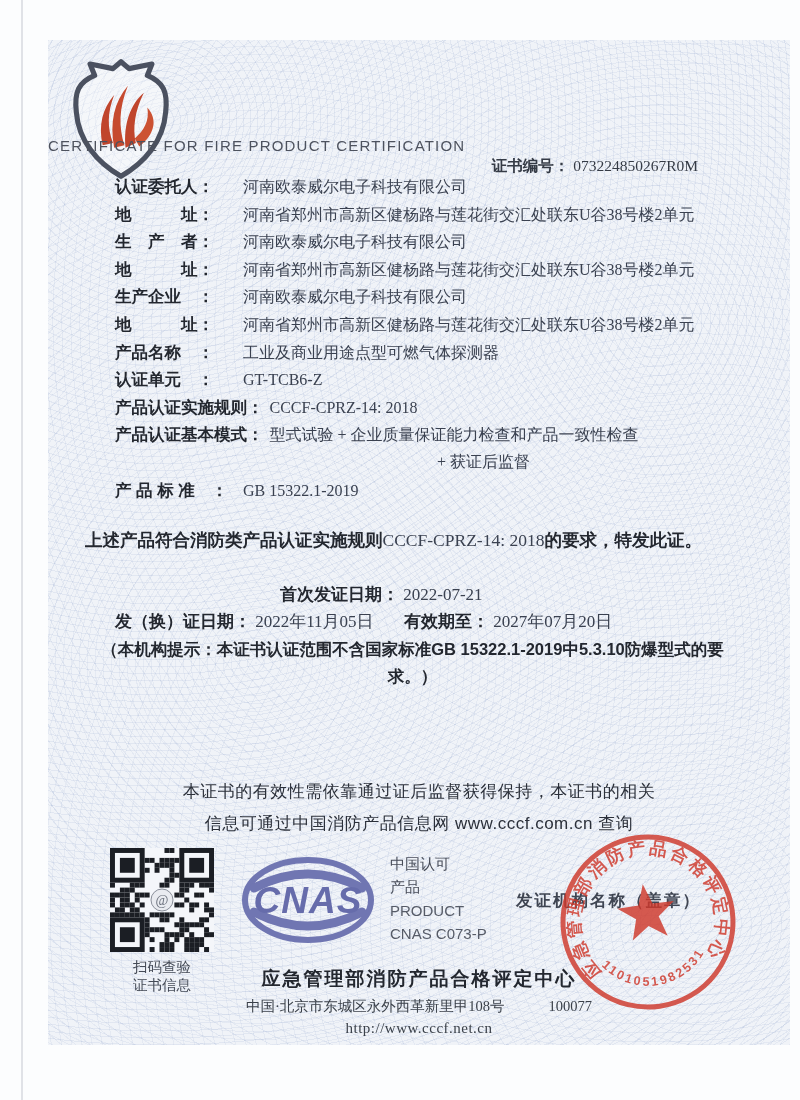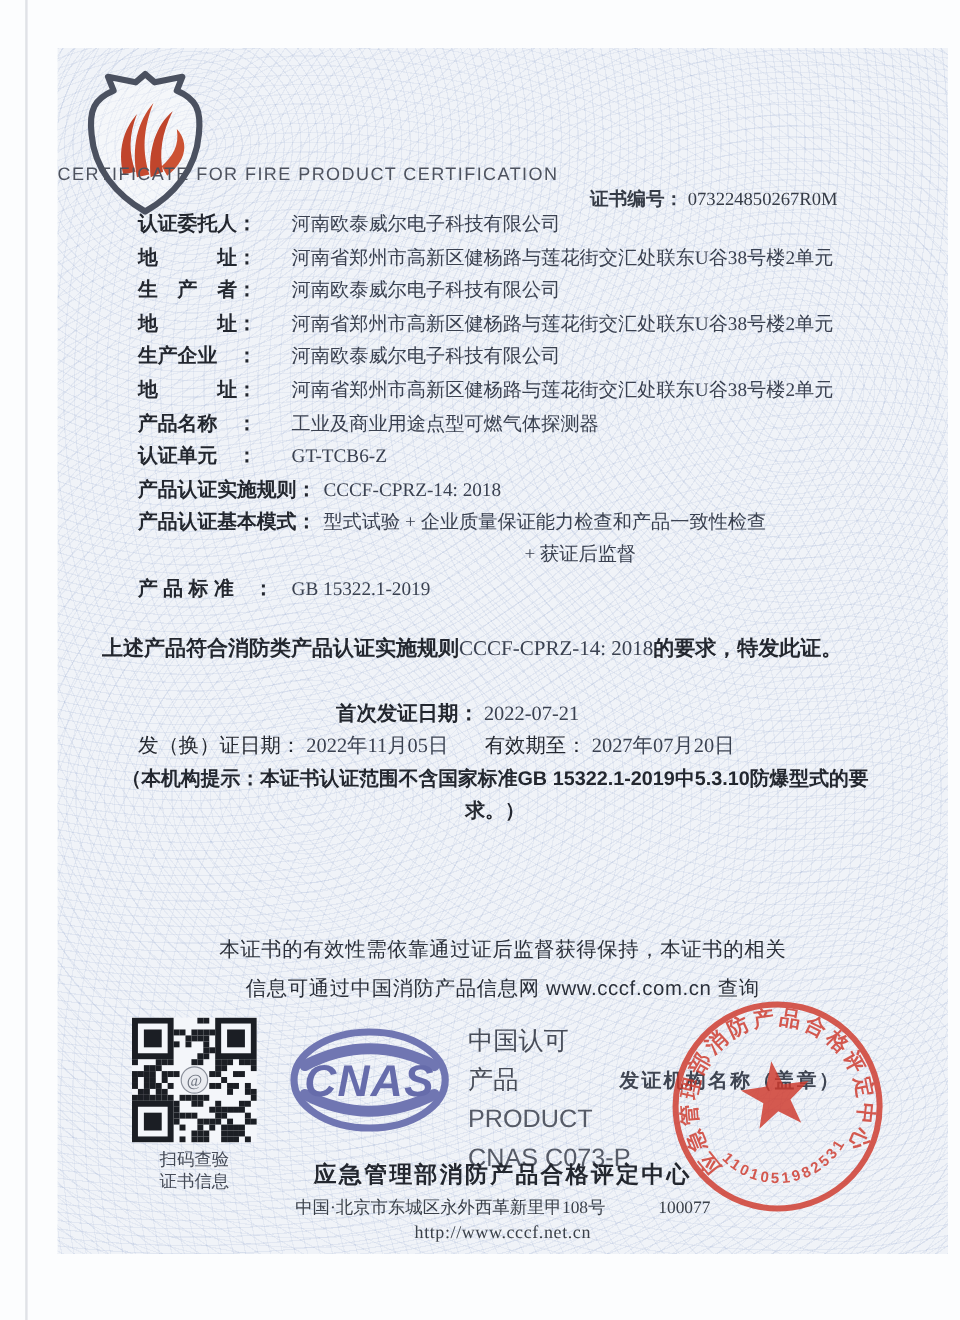--- a/index.html
+++ b/index.html
@@ -46,39 +46,39 @@
   .statement{
     position:absolute;left:37px;top:487px;width:655px;
     font-size:17.5px;line-height:1.55;color:#23272f;
   }
   .statement .b{font-weight:bold;font-family:"Liberation Sans","DejaVu Sans",sans-serif;}
   .statement .c{color:#3a4150;}
   .firstissue{position:absolute;left:232px;top:543px;font-size:17px;}
   .firstissue .lbl{font-weight:bold;font-family:"Liberation Sans","DejaVu Sans",sans-serif;color:#23272f;}
   .firstissue .val{color:#3a4150;}
   .issuerow{position:absolute;left:67px;top:570px;font-size:17px;white-space:nowrap;}
-  .issuerow .lbl{font-weight:normal;font-family:"Liberation Sans","DejaVu Sans",sans-serif;color:#23272f;margin-top:44px;}
+  .issuerow .lbl{font-weight:bold;font-family:"Liberation Sans","DejaVu Sans",sans-serif;color:#23272f;margin-top:44px;}
   .issuerow .val{color:#3a4150;margin-right:26px;}
   .noteblk{
     position:absolute;left:37px;top:596px;width:655px;text-align:center;
     font-size:16.5px;font-weight:bold;line-height:1.62;color:#23272f;
     font-family:"Liberation Sans","DejaVu Sans",sans-serif;
   }
   .validity{
     position:absolute;left:131px;top:736px;width:480px;text-align:center;
     font-size:17px;line-height:1.9;color:#2b303a;letter-spacing:.5px;
     font-family:"Liberation Sans","DejaVu Sans",sans-serif;
   }
   .qrblock{position:absolute;left:62px;top:808px;width:104px;}
   .qrblock svg{display:block;background:#f4f6fa;}
   .qrcap{margin-top:6px;text-align:center;font-size:14.5px;line-height:1.25;color:#454b57;
     font-family:"Liberation Sans","DejaVu Sans",sans-serif;}
   .cnaslogo{position:absolute;left:190px;top:808px;width:140px;height:104px;}
   .cnastext{
-    position:absolute;left:342px;top:812px;font-size:21px;line-height:1.55;color:#474c58;
+    position:absolute;left:342px;top:812px;font-size:15px;line-height:1.55;color:#474c58;
     font-family:"Liberation Sans","DejaVu Sans",sans-serif;
   }
   .cnastext .en{color:#565b67;}
   .issuerlabel{
     position:absolute;left:468px;top:850px;width:250px;z-index:1;
     font-size:16.5px;font-weight:bold;letter-spacing:2px;color:#3f4552;
     font-family:"Liberation Sans","DejaVu Sans",sans-serif;
   }
   .stamp{position:absolute;left:500px;top:782px;width:200px;height:200px;z-index:2;
     transform:rotate(-8deg);opacity:.82;}

